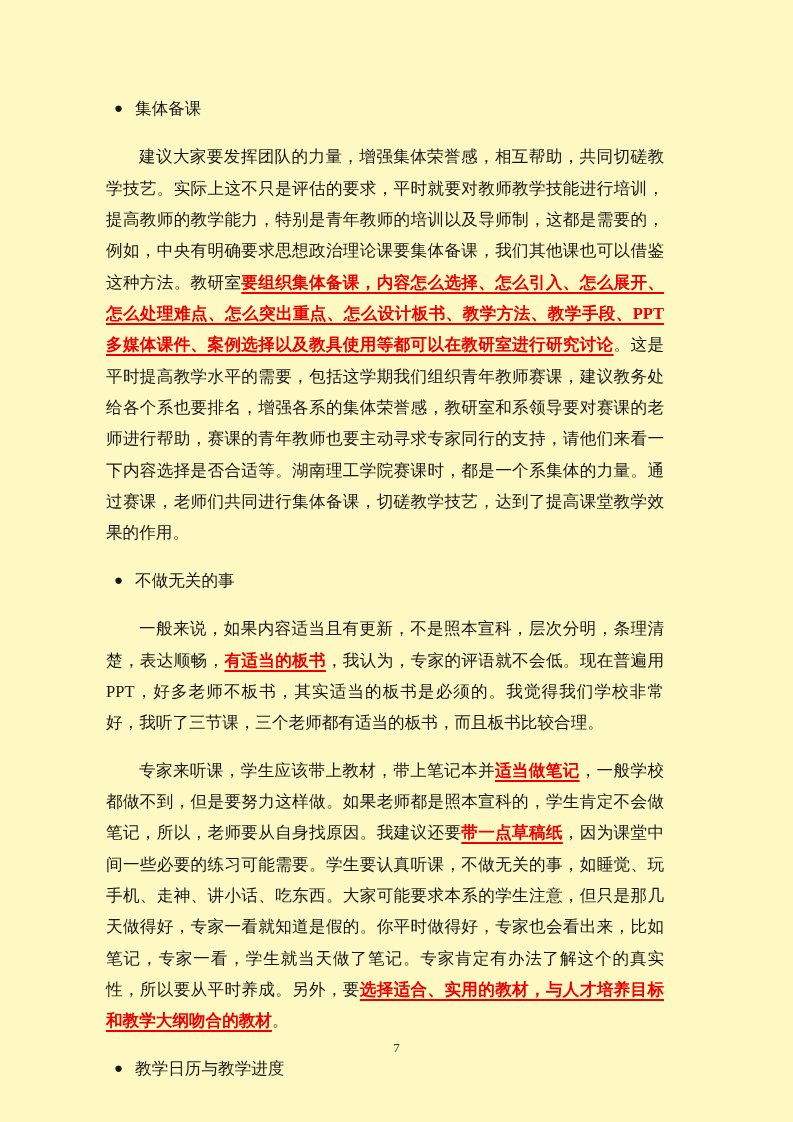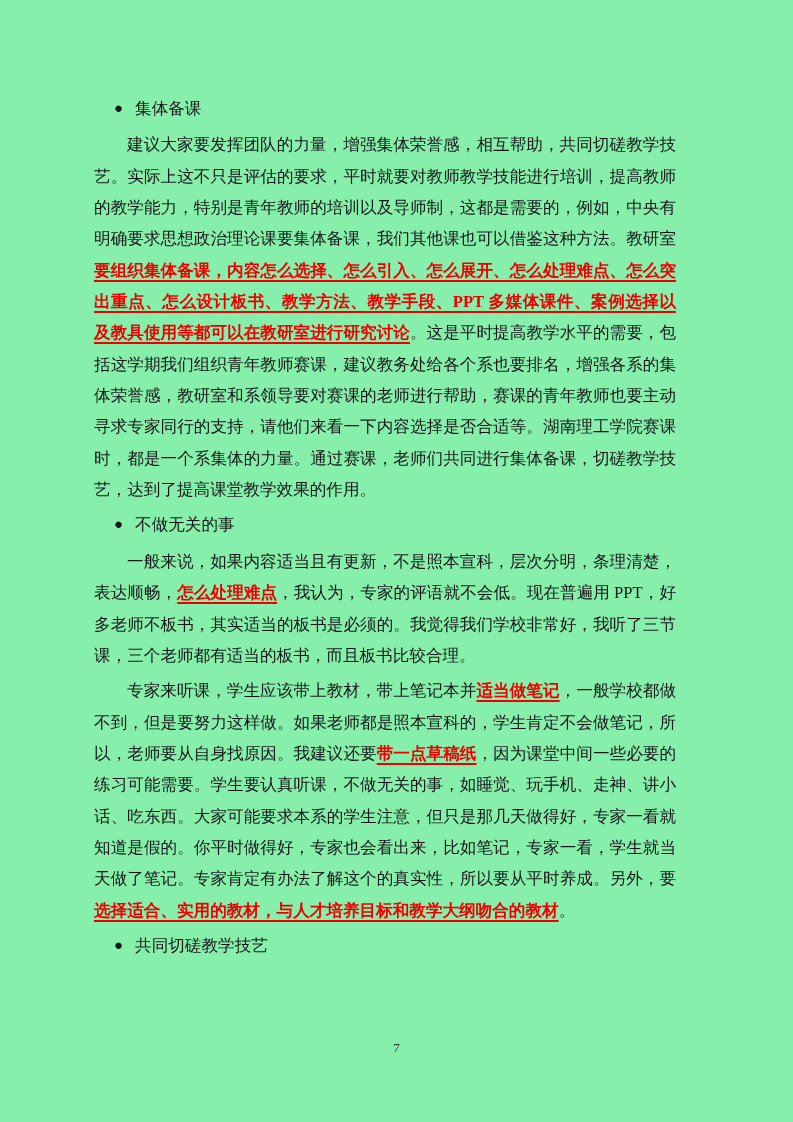--- a/index.html
+++ b/index.html
@@ -4,21 +4,21 @@
 <style>
   html, body {
     margin: 0;
     padding: 0;
     background: #ffffff;
   }
   .page {
     position: relative;
     width: 793px;
     height: 1122px;
-    background: #86efac;
+    background: #fef9c3;
     overflow: hidden;
     font-family: "Liberation Serif", "DejaVu Serif", serif;
   }
   .doc-body {
     position: absolute;
     left: 90px;
     top: 93px;
     width: 590px;
     font-size: 16.6px;
     line-height: 31.35px;
@@ -29,21 +29,21 @@
     text-align: left;
     padding-left: 24px;
   }
   .bullet {
     display: inline-block;
     margin-right: 12px;
     font-size: 15px;
     transform: translateY(-1px);
   }
   .para {
-    margin: 4px;
+    margin: 16px;
     text-indent: 33px;
   }
   .run {
     
   }
   .red-run {
     color: var(--highlight-red, #ee0000);
     font-weight: bold;
     text-decoration: underline;
     text-decoration-thickness: 2px;
@@ -62,20 +62,20 @@
   }
 </style>
 </head>
 <body>
 
 <div class="page">
   <div class="doc-body" id="doc-body">
       <div class="heading-line"><span class="bullet">●</span><span>集体备课</span></div>
       <p class="para"><span class="run">建议大家要发挥团队的力量，增强集体荣誉感，相互帮助，共同切磋教学技艺。实际上这不只是评估的要求，平时就要对教师教学技能进行培训，提高教师的教学能力，特别是青年教师的培训以及导师制，这都是需要的，例如，中央有明确要求思想政治理论课要集体备课，我们其他课也可以借鉴这种方法。教研室</span><span class="run red-run">要组织集体备课，内容怎么选择、怎么引入、怎么展开、怎么处理难点、怎么突出重点、怎么设计板书、教学方法、教学手段、PPT 多媒体课件、案例选择以及教具使用等都可以在教研室进行研究讨论</span><span class="run">。这是平时提高教学水平的需要，包括这学期我们组织青年教师赛课，建议教务处给各个系也要排名，增强各系的集体荣誉感，教研室和系领导要对赛课的老师进行帮助，赛课的青年教师也要主动寻求专家同行的支持，请他们来看一下内容选择是否合适等。湖南理工学院赛课时，都是一个系集体的力量。通过赛课，老师们共同进行集体备课，切磋教学技艺，达到了提高课堂教学效果的作用。</span></p>
       <div class="heading-line"><span class="bullet">●</span><span>不做无关的事</span></div>
-      <p class="para"><span class="run">一般来说，如果内容适当且有更新，不是照本宣科，层次分明，条理清楚，表达顺畅，</span><span class="run red-run">怎么处理难点</span><span class="run">，我认为，专家的评语就不会低。现在普遍用 PPT，好多老师不板书，其实适当的板书是必须的。我觉得我们学校非常好，我听了三节课，三个老师都有适当的板书，而且板书比较合理。</span></p>
+      <p class="para"><span class="run">一般来说，如果内容适当且有更新，不是照本宣科，层次分明，条理清楚，表达顺畅，</span><span class="run red-run">有适当的板书</span><span class="run">，我认为，专家的评语就不会低。现在普遍用 PPT，好多老师不板书，其实适当的板书是必须的。我觉得我们学校非常好，我听了三节课，三个老师都有适当的板书，而且板书比较合理。</span></p>
       <p class="para"><span class="run">专家来听课，学生应该带上教材，带上笔记本并</span><span class="run red-run">适当做笔记</span><span class="run">，一般学校都做不到，但是要努力这样做。如果老师都是照本宣科的，学生肯定不会做笔记，所以，老师要从自身找原因。我建议还要</span><span class="run red-run">带一点草稿纸</span><span class="run">，因为课堂中间一些必要的练习可能需要。学生要认真听课，不做无关的事，如睡觉、玩手机、走神、讲小话、吃东西。大家可能要求本系的学生注意，但只是那几天做得好，专家一看就知道是假的。你平时做得好，专家也会看出来，比如笔记，专家一看，学生就当天做了笔记。专家肯定有办法了解这个的真实性，所以要从平时养成。另外，要</span><span class="run red-run">选择适合、实用的教材，与人才培养目标和教学大纲吻合的教材</span><span class="run">。</span></p>
-      <div class="heading-line"><span class="bullet">●</span><span>共同切磋教学技艺</span></div>
+      <div class="heading-line"><span class="bullet">●</span><span>教学日历与教学进度</span></div>
     </div>
   <div class="footer">
     <span class="page-num">7</span>
   </div>
 </div>
 
 </body></html>

